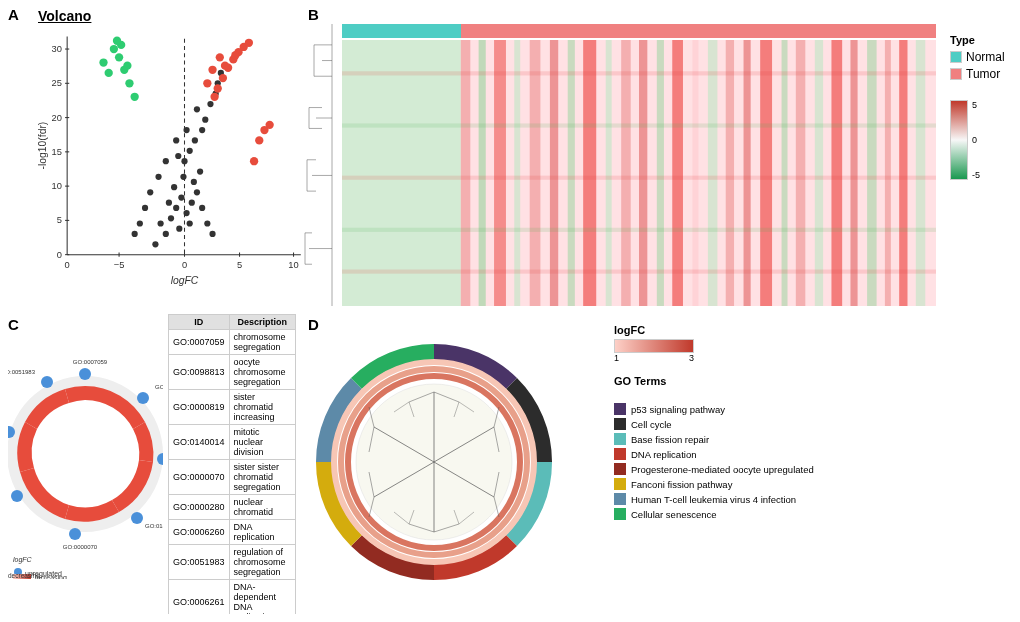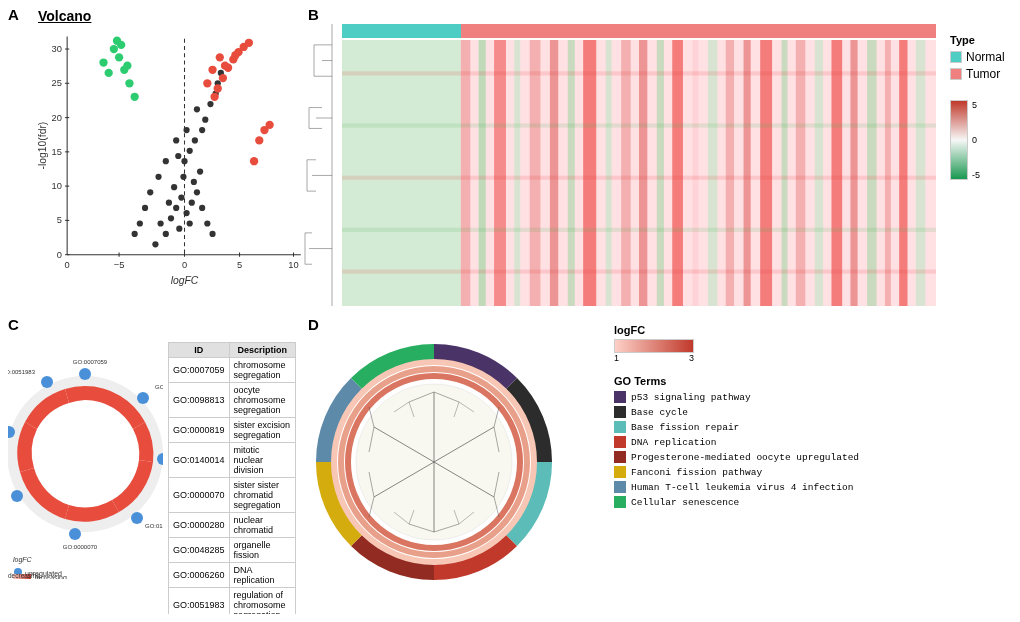--- a/index.html
+++ b/index.html
@@ -110,21 +110,20 @@
     .circle-chart {
       width: 160px;
       height: 280px;
       position: relative;
       flex-shrink: 0;
     }
     
     .panel-c-table {
       flex: 1;
       overflow: hidden;
-      margin-top: 28px;
     }
     .go-table {
       border-collapse: collapse;
       width: 100%;
       font-size: 9px;
     }
     .go-table th {
       background: #e0e0e0;
       border: 1px solid #ccc;
       padding: 2px 4px;
@@ -173,28 +172,27 @@
       display: flex;
       justify-content: space-between;
       font-size: 9px;
       width: 80px;
     }
     .go-terms-legend {
       font-size: 10px;
     }
     .go-terms-title {
       font-weight: bold;
-      margin-bottom: 4px;
+      margin-bottom: 16px;
       font-size: 11px;
     }
     .go-term-item {
       display: flex;
       align-items: center;
       margin-bottom: 3px;
-      font-family: Liberation Mono, monospace;
     }
     .go-term-box {
       width: 12px;
       height: 12px;
       margin-right: 5px;
       flex-shrink: 0;
     }
     .go-term-label {
       font-size: 9.5px;
     }
@@ -505,37 +503,33 @@
         <tr>
               <td>GO:0007059</td>
               <td>chromosome segregation</td>
             </tr>
             <tr>
               <td>GO:0098813</td>
               <td>oocyte chromosome segregation</td>
             </tr>
             <tr>
               <td>GO:0000819</td>
-              <td>sister excision segregation</td>
+              <td>sister chromatid increasing</td>
             </tr>
             <tr>
               <td>GO:0140014</td>
               <td>mitotic nuclear division</td>
             </tr>
             <tr>
               <td>GO:0000070</td>
               <td>sister sister chromatid segregation</td>
             </tr>
             <tr>
               <td>GO:0000280</td>
               <td>nuclear chromatid</td>
-            </tr>
-            <tr>
-              <td>GO:0048285</td>
-              <td>organelle fission</td>
             </tr>
             <tr>
               <td>GO:0006260</td>
               <td>DNA replication</td>
             </tr>
             <tr>
               <td>GO:0051983</td>
               <td>regulation of chromosome segregation</td>
             </tr>
             <tr>
@@ -622,21 +616,21 @@
 
       <div class="go-terms-legend">
         <div class="go-terms-title">GO Terms</div>
         <div id="go-terms-list">
             <div class="go-term-item">
               <div class="go-term-box" style="background:#4a3467;"></div>
               <span class="go-term-label">p53 signaling pathway</span>
             </div>
             <div class="go-term-item">
               <div class="go-term-box" style="background:#2c2c2c;"></div>
-              <span class="go-term-label">Base cycle</span>
+              <span class="go-term-label">Cell cycle</span>
             </div>
             <div class="go-term-item">
               <div class="go-term-box" style="background:#5bbcb8;"></div>
               <span class="go-term-label">Base fission repair</span>
             </div>
             <div class="go-term-item">
               <div class="go-term-box" style="background:#c0392b;"></div>
               <span class="go-term-label">DNA replication</span>
             </div>
             <div class="go-term-item">

